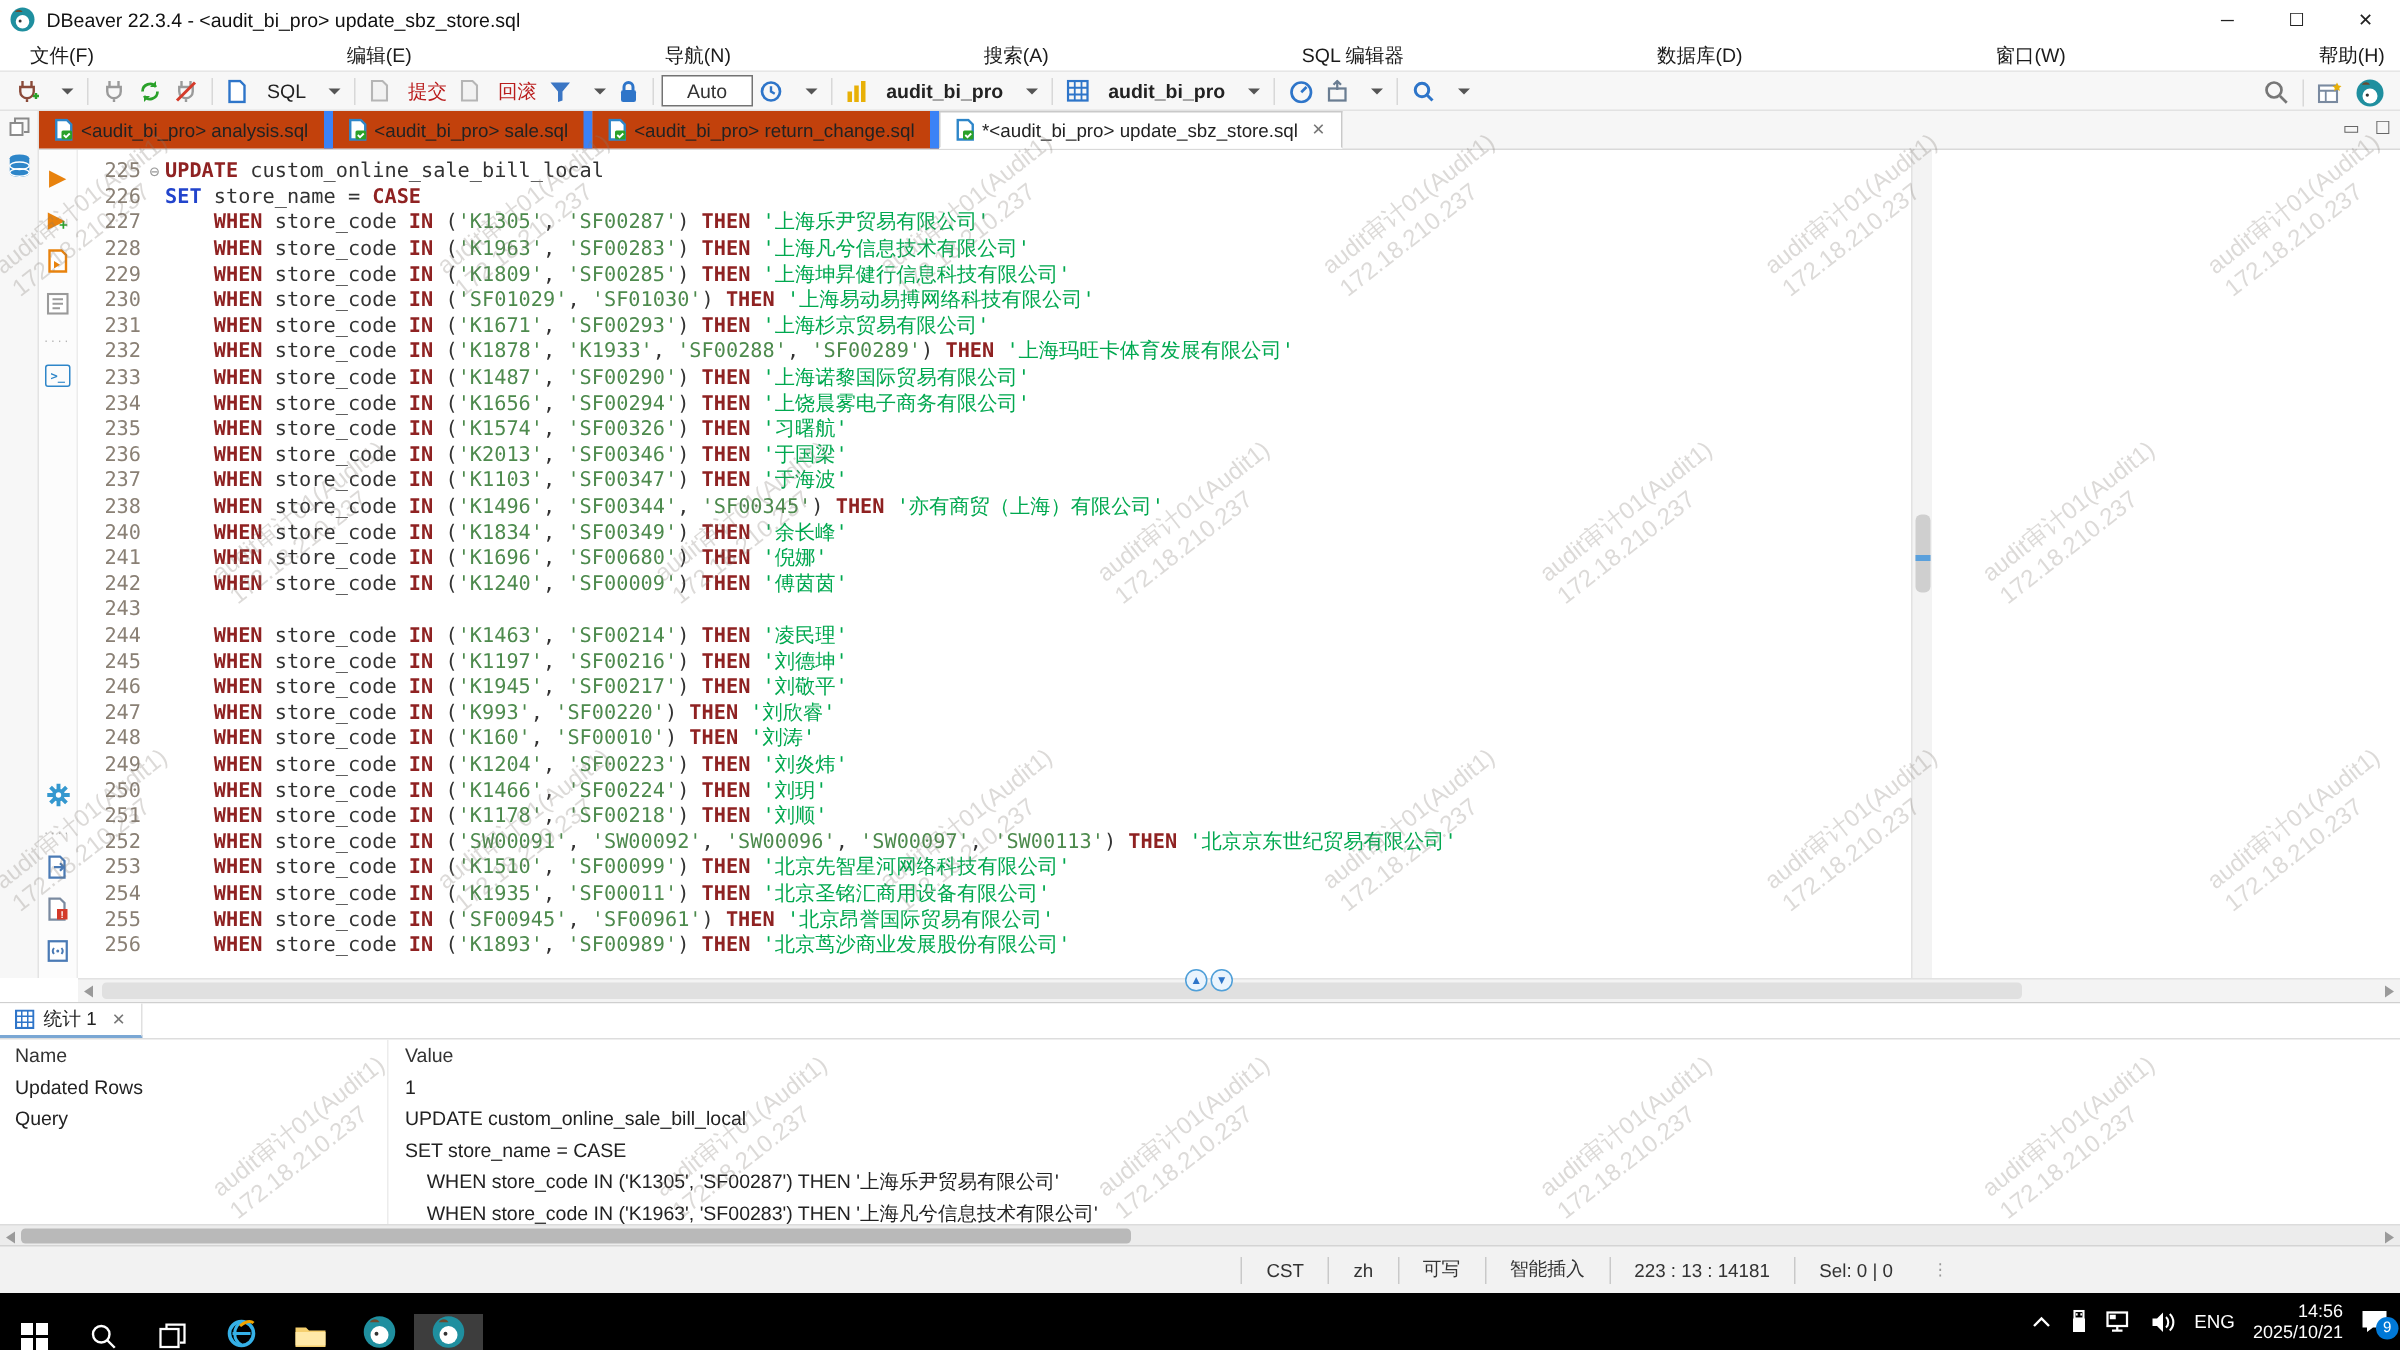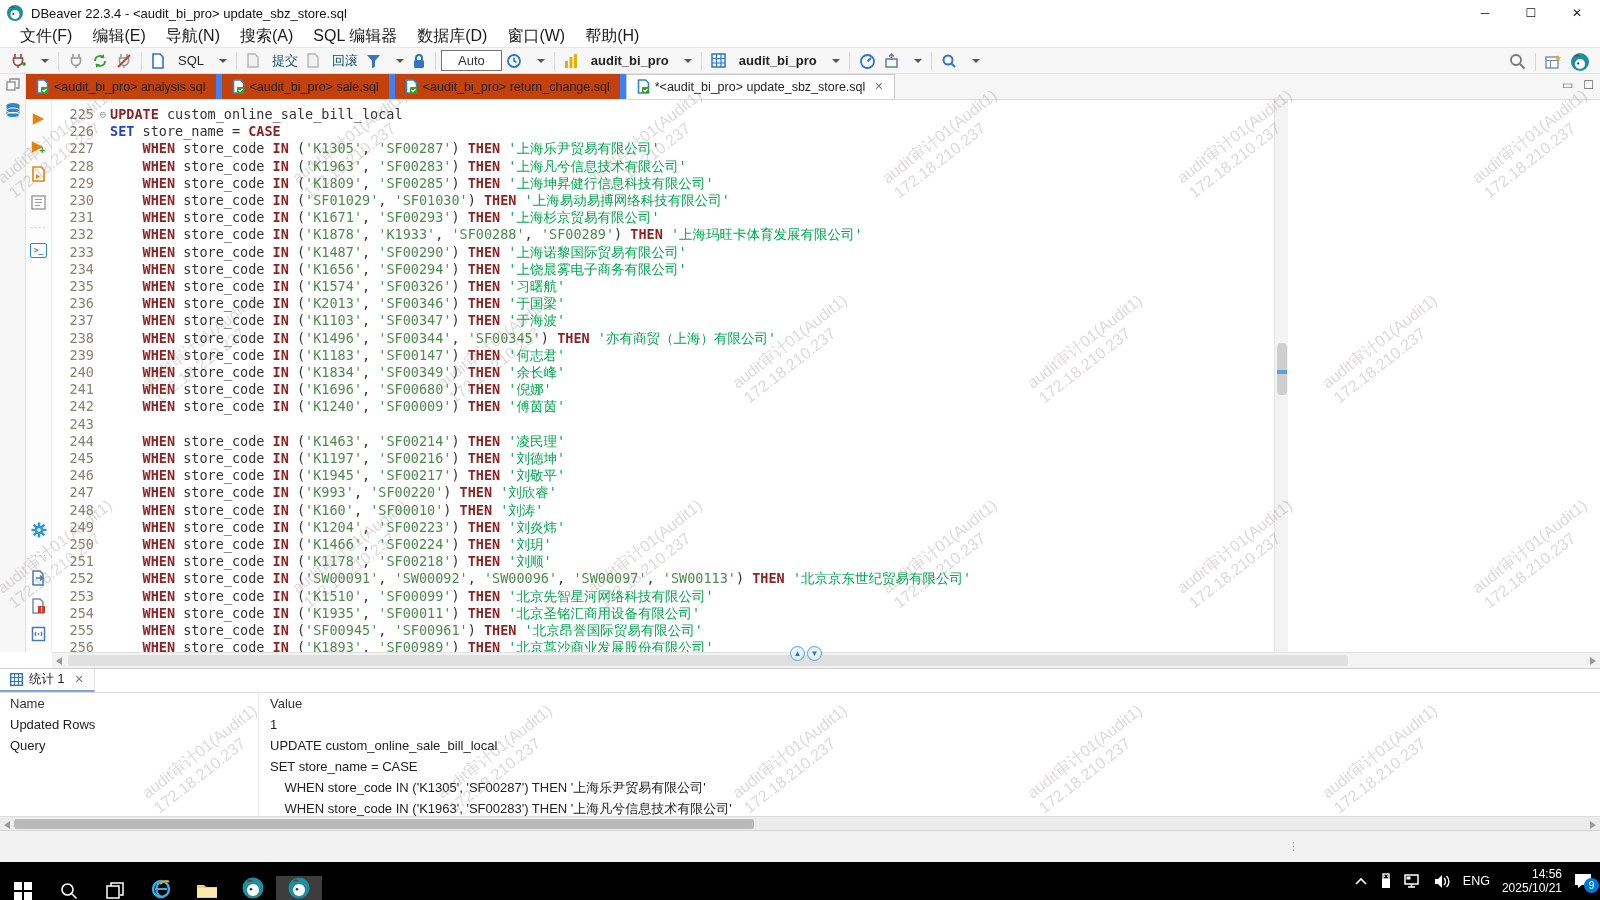--- a/index.html
+++ b/index.html
@@ -10,33 +10,33 @@
   
   .titlebar { position:absolute; left:0; top:0; width:1600px; height:26px;
     background:#ffffff; display:flex; align-items:center; padding-left:6px; font-size:13px; color:#111; }
   .titlebar .app-ico { width:18px; height:18px; margin-right:7px; }
   .win-controls { position:absolute; right:0; top:0; height:26px; display:flex; }
   .win-btn { width:46px; height:26px; display:flex; align-items:center; justify-content:center;
     font-size:12px; color:#222; cursor:default; }
 
   
   .menubar { position:absolute; left:0; top:26px; width:1600px; height:21px; background:#fff;
-    display:flex; align-items:center; padding-left:10px; font-size:16px; color:#1a1a1a; }
+    display:flex; align-items:center; padding-left:10px; font-size:13px; color:#1a1a1a;justify-content:space-between; }
   .menu-item { padding:0 10px; }
 
   
   .toolbar { position:absolute; left:0; top:47px; width:1600px; height:27px; background:#f7f7f7;
     border-top:1px solid #e6e6e6; border-bottom:1px solid #e2e2e2;
     display:flex; align-items:center; padding-left:6px; font-size:13px; color:#333; }
   .tbtn { display:flex; align-items:center; gap:13px; padding:2px 4px; height:23px; }
   .tsep { width:1px; height:18px; background:#d8d8d8; margin:0 5px; }
   .caret { width:0; height:0; border-left:4px solid transparent; border-right:4px solid transparent;
     border-top:4px solid #555; margin-left:2px; }
   .tlabel { font-size:13px; color:#222; }
-  .tlabel.dim { color:#0c4a6e; }
+  .tlabel.dim { color:#b91c1c; }
   .tlabel.bold { font-weight:bold; }
   .autobox { border:1px solid #737373; background:#fff; padding:1px 16px; font-size:13px; height:21px;
     display:flex; align-items:center; }
   .toolbar-right { position:absolute; right:6px; top:0; height:27px; display:flex; align-items:center; }
 
   
   .tabbar { position:absolute; left:26px; top:74px; width:1574px; height:26px; background:#f6f6f6;
     border-bottom:1px solid #d9d9d9; display:flex; align-items:stretch; font-size:12.5px; }
   .tab { display:flex; align-items:center; gap:5px; padding:0 10px; border-right:6px solid #3b82f6;
     background:#c2410c; color:#222; white-space:nowrap; }
@@ -422,21 +422,20 @@
         <div class="cl"><span class="ln">229</span><span class="fold"></span><span class="ct">    <span class="kw">WHEN</span> store_code <span class="kw">IN</span> (<span class="str1">'K1809'</span>, <span class="str1">'SF00285'</span>) <span class="kw">THEN</span> <span class="str2">'上海坤昇健行信息科技有限公司'</span></span></div>
         <div class="cl"><span class="ln">230</span><span class="fold"></span><span class="ct">    <span class="kw">WHEN</span> store_code <span class="kw">IN</span> (<span class="str1">'SF01029'</span>, <span class="str1">'SF01030'</span>) <span class="kw">THEN</span> <span class="str2">'上海易动易搏网络科技有限公司'</span></span></div>
         <div class="cl"><span class="ln">231</span><span class="fold"></span><span class="ct">    <span class="kw">WHEN</span> store_code <span class="kw">IN</span> (<span class="str1">'K1671'</span>, <span class="str1">'SF00293'</span>) <span class="kw">THEN</span> <span class="str2">'上海杉京贸易有限公司'</span></span></div>
         <div class="cl"><span class="ln">232</span><span class="fold"></span><span class="ct">    <span class="kw">WHEN</span> store_code <span class="kw">IN</span> (<span class="str1">'K1878'</span>, <span class="str1">'K1933'</span>, <span class="str1">'SF00288'</span>, <span class="str1">'SF00289'</span>) <span class="kw">THEN</span> <span class="str2">'上海玛旺卡体育发展有限公司'</span></span></div>
         <div class="cl"><span class="ln">233</span><span class="fold"></span><span class="ct">    <span class="kw">WHEN</span> store_code <span class="kw">IN</span> (<span class="str1">'K1487'</span>, <span class="str1">'SF00290'</span>) <span class="kw">THEN</span> <span class="str2">'上海诺黎国际贸易有限公司'</span></span></div>
         <div class="cl"><span class="ln">234</span><span class="fold"></span><span class="ct">    <span class="kw">WHEN</span> store_code <span class="kw">IN</span> (<span class="str1">'K1656'</span>, <span class="str1">'SF00294'</span>) <span class="kw">THEN</span> <span class="str2">'上饶晨雾电子商务有限公司'</span></span></div>
         <div class="cl"><span class="ln">235</span><span class="fold"></span><span class="ct">    <span class="kw">WHEN</span> store_code <span class="kw">IN</span> (<span class="str1">'K1574'</span>, <span class="str1">'SF00326'</span>) <span class="kw">THEN</span> <span class="str2">'习曙航'</span></span></div>
         <div class="cl"><span class="ln">236</span><span class="fold"></span><span class="ct">    <span class="kw">WHEN</span> store_code <span class="kw">IN</span> (<span class="str1">'K2013'</span>, <span class="str1">'SF00346'</span>) <span class="kw">THEN</span> <span class="str2">'于国梁'</span></span></div>
         <div class="cl"><span class="ln">237</span><span class="fold"></span><span class="ct">    <span class="kw">WHEN</span> store_code <span class="kw">IN</span> (<span class="str1">'K1103'</span>, <span class="str1">'SF00347'</span>) <span class="kw">THEN</span> <span class="str2">'于海波'</span></span></div>
         <div class="cl"><span class="ln">238</span><span class="fold"></span><span class="ct">    <span class="kw">WHEN</span> store_code <span class="kw">IN</span> (<span class="str1">'K1496'</span>, <span class="str1">'SF00344'</span>, <span class="str1">'SF00345'</span>) <span class="kw">THEN</span> <span class="str2">'亦有商贸（上海）有限公司'</span></span></div>
-        <div class="cl"><span class="ln">239</span><span class="fold"></span><span class="ct">    <span class="kw">WHEN</span> store_code <span class="kw">IN</span> (<span class="str1">'K1183'</span>, <span class="str1">'SF00147'</span>) <span class="kw">THEN</span> <span class="str2">'何志君'</span></span></div>
         <div class="cl"><span class="ln">240</span><span class="fold"></span><span class="ct">    <span class="kw">WHEN</span> store_code <span class="kw">IN</span> (<span class="str1">'K1834'</span>, <span class="str1">'SF00349'</span>) <span class="kw">THEN</span> <span class="str2">'余长峰'</span></span></div>
         <div class="cl"><span class="ln">241</span><span class="fold"></span><span class="ct">    <span class="kw">WHEN</span> store_code <span class="kw">IN</span> (<span class="str1">'K1696'</span>, <span class="str1">'SF00680'</span>) <span class="kw">THEN</span> <span class="str2">'倪娜'</span></span></div>
         <div class="cl"><span class="ln">242</span><span class="fold"></span><span class="ct">    <span class="kw">WHEN</span> store_code <span class="kw">IN</span> (<span class="str1">'K1240'</span>, <span class="str1">'SF00009'</span>) <span class="kw">THEN</span> <span class="str2">'傅茵茵'</span></span></div>
         <div class="cl"><span class="ln">243</span><span class="fold"></span></div>
         <div class="cl"><span class="ln">244</span><span class="fold"></span><span class="ct">    <span class="kw">WHEN</span> store_code <span class="kw">IN</span> (<span class="str1">'K1463'</span>, <span class="str1">'SF00214'</span>) <span class="kw">THEN</span> <span class="str2">'凌民理'</span></span></div>
         <div class="cl"><span class="ln">245</span><span class="fold"></span><span class="ct">    <span class="kw">WHEN</span> store_code <span class="kw">IN</span> (<span class="str1">'K1197'</span>, <span class="str1">'SF00216'</span>) <span class="kw">THEN</span> <span class="str2">'刘德坤'</span></span></div>
         <div class="cl"><span class="ln">246</span><span class="fold"></span><span class="ct">    <span class="kw">WHEN</span> store_code <span class="kw">IN</span> (<span class="str1">'K1945'</span>, <span class="str1">'SF00217'</span>) <span class="kw">THEN</span> <span class="str2">'刘敬平'</span></span></div>
         <div class="cl"><span class="ln">247</span><span class="fold"></span><span class="ct">    <span class="kw">WHEN</span> store_code <span class="kw">IN</span> (<span class="str1">'K993'</span>, <span class="str1">'SF00220'</span>) <span class="kw">THEN</span> <span class="str2">'刘欣睿'</span></span></div>
         <div class="cl"><span class="ln">248</span><span class="fold"></span><span class="ct">    <span class="kw">WHEN</span> store_code <span class="kw">IN</span> (<span class="str1">'K160'</span>, <span class="str1">'SF00010'</span>) <span class="kw">THEN</span> <span class="str2">'刘涛'</span></span></div>
         <div class="cl"><span class="ln">249</span><span class="fold"></span><span class="ct">    <span class="kw">WHEN</span> store_code <span class="kw">IN</span> (<span class="str1">'K1204'</span>, <span class="str1">'SF00223'</span>) <span class="kw">THEN</span> <span class="str2">'刘炎炜'</span></span></div>
@@ -506,20 +505,28 @@
         </div>
     </div>
   </div>
   <div class="panel-hscroll">
     <span class="harrow left"></span>
     <div class="phthumb"></div>
     <span class="harrow right"></span>
   </div>
 
   <div class="statusbar">
+    <div id="status-segs" style="display:flex">
+        <span class="sseg">CST</span>
+        <span class="sseg">zh</span>
+        <span class="sseg">可写</span>
+        <span class="sseg">智能插入</span>
+        <span class="sseg">223 : 13 : 14181</span>
+        <span class="sseg">Sel: 0 | 0</span>
+      </div>
     <span class="sgrip">⋮</span>
   </div>
 
   <div class="taskbar">
     <div class="tb-btn">
         <div class="start-grid">
           <div></div>
           <div></div>
           <div></div>
           <div></div>

